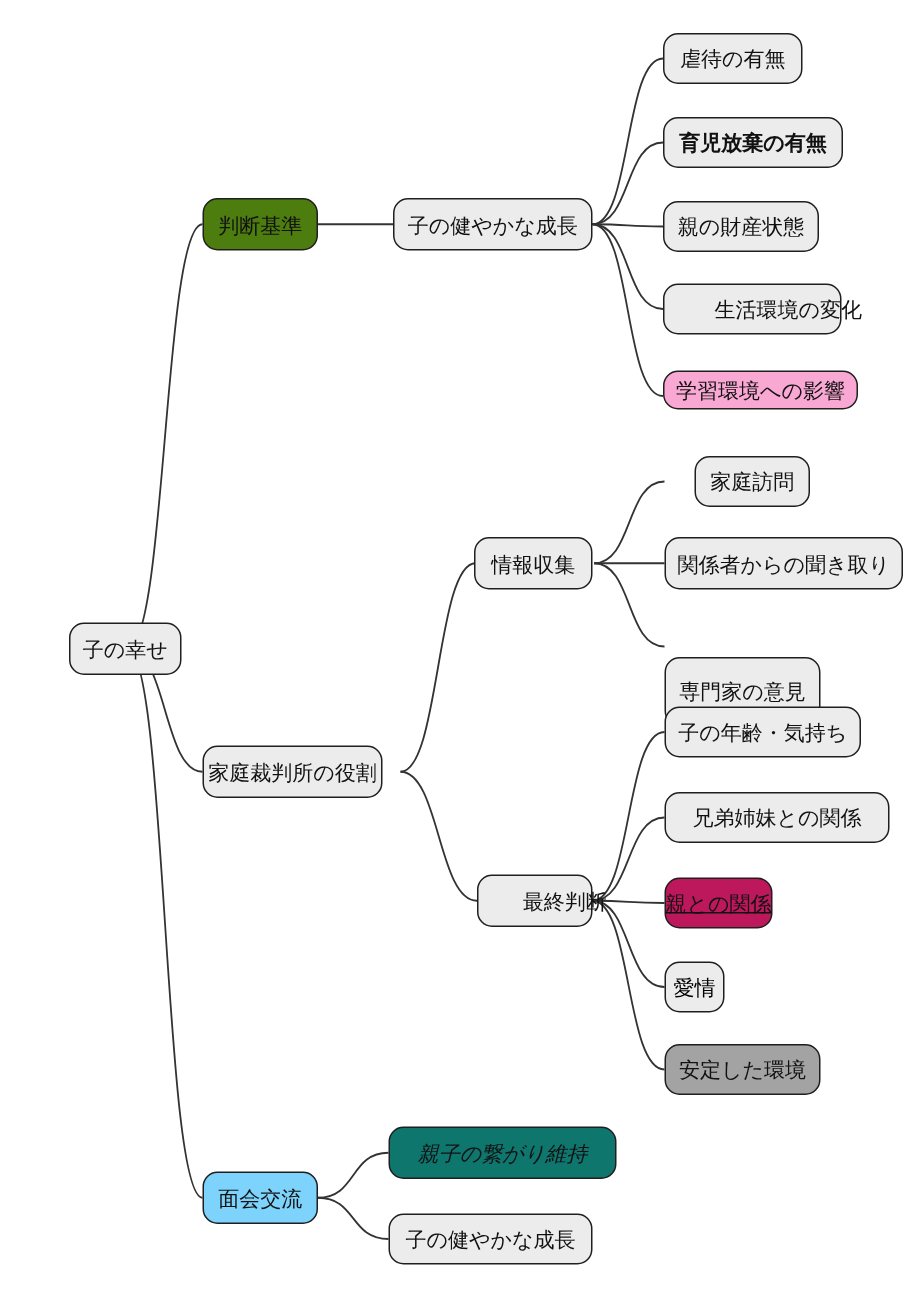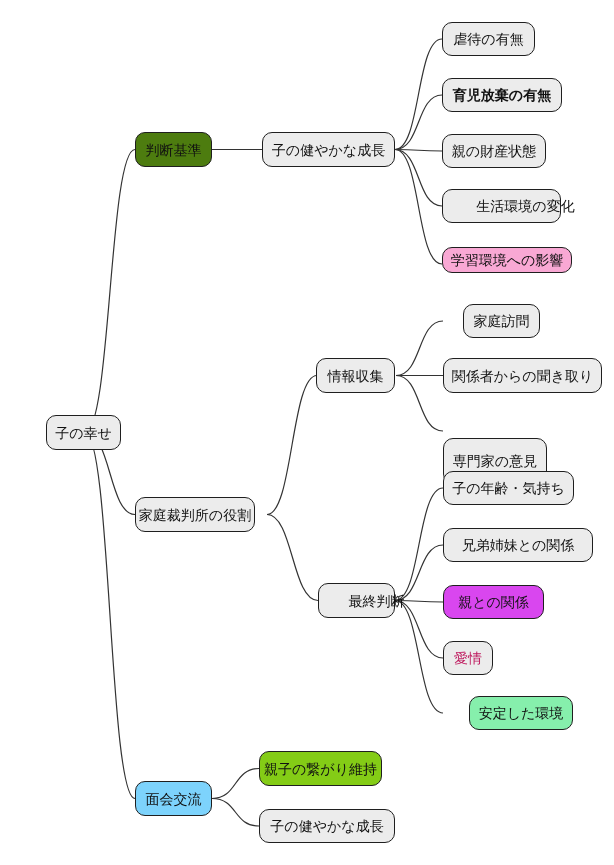--- a/index.html
+++ b/index.html
@@ -78,20 +78,20 @@
       <div class="node" style="left: 442px; top: 189px; width: 119px; height: 34px; background: rgb(236, 236, 236); border-color: rgb(31, 31, 31); color: rgb(17, 17, 17); padding-left: 48px;">生活環境の変化</div>
       <div class="node" style="left: 442px; top: 247px; width: 130px; height: 26px; background: #f9a8d4; border-color: rgb(31, 31, 31); color: rgb(17, 17, 17);">学習環境への影響</div>
       <div class="node" style="left: 135px; top: 497px; width: 120px; height: 35px; background: rgb(236, 236, 236); border-color: rgb(31, 31, 31); color: rgb(17, 17, 17);">家庭裁判所の役割</div>
       <div class="node" style="left: 316px; top: 358px; width: 79px; height: 35px; background: rgb(236, 236, 236); border-color: rgb(31, 31, 31); color: rgb(17, 17, 17);">情報収集</div>
       <div class="node" style="left: 443px; top: 304px; width: 77px; height: 34px; background: rgb(236, 236, 236); border-color: rgb(31, 31, 31); color: rgb(17, 17, 17); margin-left: 20px;">家庭訪問</div>
       <div class="node" style="left: 443px; top: 358px; width: 159px; height: 35px; background: rgb(236, 236, 236); border-color: rgb(31, 31, 31); color: rgb(17, 17, 17);">関係者からの聞き取り</div>
       <div class="node" style="left: 443px; top: 414px; width: 104px; height: 46px; background: rgb(236, 236, 236); border-color: rgb(31, 31, 31); color: rgb(17, 17, 17); margin-top: 24px;">専門家の意見</div>
       <div class="node" style="left: 318px; top: 583px; width: 77px; height: 35px; background: rgb(236, 236, 236); border-color: rgb(31, 31, 31); color: rgb(17, 17, 17); padding-left: 40px;">最終判断</div>
       <div class="node" style="left: 443px; top: 471px; width: 131px; height: 34px; background: rgb(236, 236, 236); border-color: rgb(31, 31, 31); color: rgb(17, 17, 17);">子の年齢・気持ち</div>
       <div class="node" style="left: 443px; top: 528px; width: 150px; height: 34px; background: rgb(236, 236, 236); border-color: rgb(31, 31, 31); color: rgb(17, 17, 17);">兄弟姉妹との関係</div>
-      <div class="node" style="left: 443px; top: 585px; width: 101px; height: 34px; background: #d946ef; border-color: rgb(31, 31, 31); color: rgb(17, 17, 17);">親との関係</div>
-      <div class="node" style="left: 443px; top: 641px; width: 50px; height: 34px; background: rgb(236, 236, 236); border-color: rgb(31, 31, 31); color: #be185d;">愛情</div>
-      <div class="node" style="left: 469px; top: 696px; width: 104px; height: 34px; background: #86efac; border-color: rgb(31, 31, 31); color: rgb(17, 17, 17);">安定した環境</div>
+      <div class="node" style="left: 443px; top: 585px; width: 72px; height: 34px; background: #be185d; border-color: rgb(31, 31, 31); color: rgb(17, 17, 17); text-decoration: underline;">親との関係</div>
+      <div class="node" style="left: 443px; top: 641px; width: 40px; height: 34px; background: rgb(236, 236, 236); border-color: rgb(31, 31, 31); color: #000000;">愛情</div>
+      <div class="node" style="left: 443px; top: 696px; width: 104px; height: 34px; background: #a3a3a3; border-color: rgb(31, 31, 31); color: rgb(17, 17, 17);">安定した環境</div>
       <div class="node" style="left: 135px; top: 781px; width: 77px; height: 35px; background: #7dd3fc; border-color: rgb(31, 31, 31); color: rgb(17, 17, 17);">面会交流</div>
-      <div class="node" style="left: 259px; top: 751px; width: 123px; height: 35px; background: #84cc16; border-color: rgb(31, 31, 31); color: rgb(17, 17, 17);">親子の繋がり維持</div>
+      <div class="node" style="left: 259px; top: 751px; width: 152px; height: 35px; background: #0f766e; border-color: rgb(31, 31, 31); color: rgb(17, 17, 17); font-style: italic;">親子の繋がり維持</div>
       <div class="node" style="left: 259px; top: 809px; width: 136px; height: 34px; background: rgb(236, 236, 236); border-color: rgb(31, 31, 31); color: rgb(17, 17, 17);">子の健やかな成長</div>
     </div>
 </div>
 
 </body></html>

